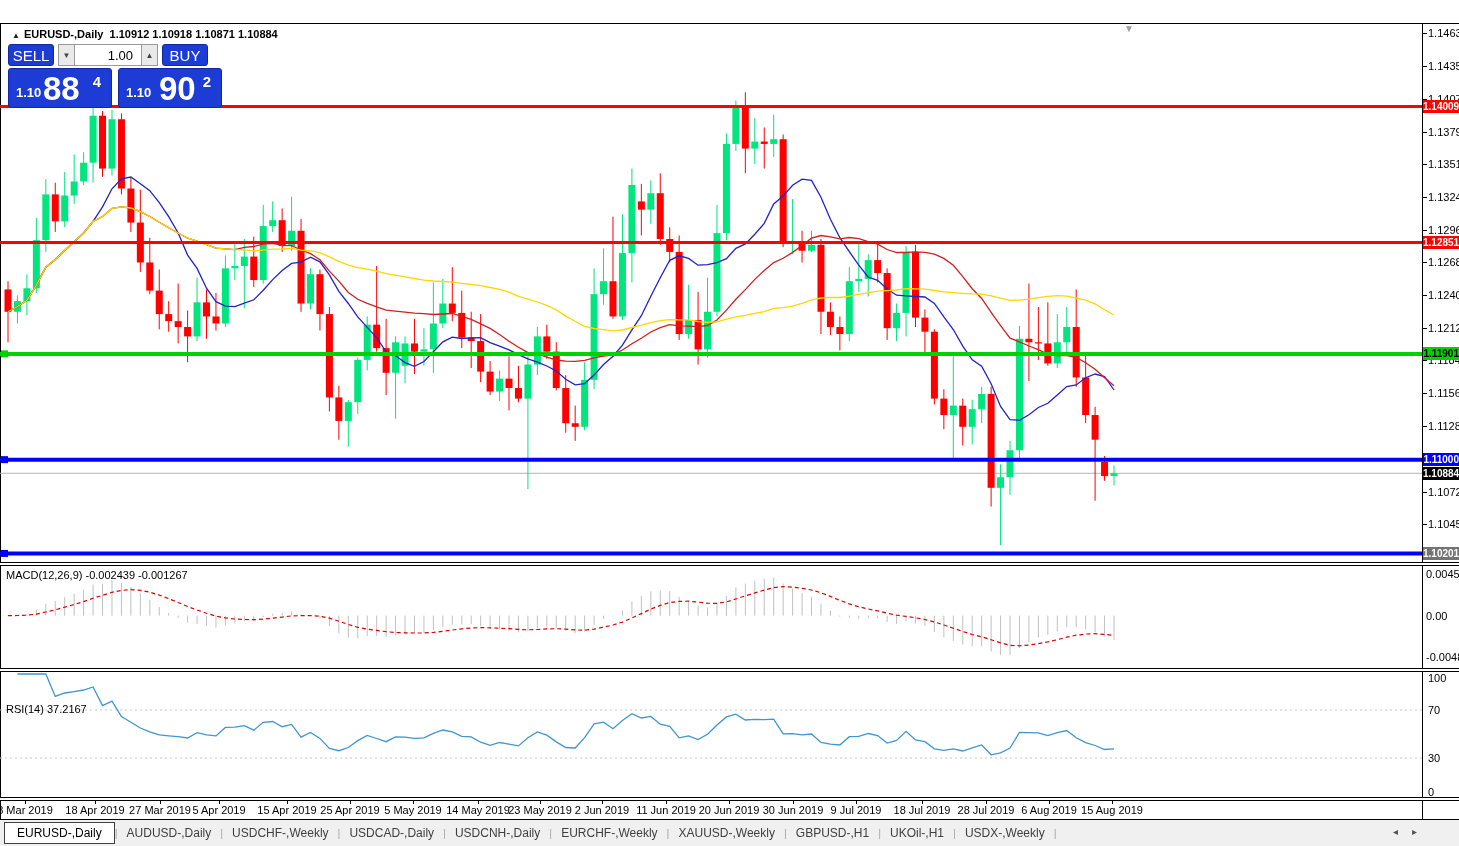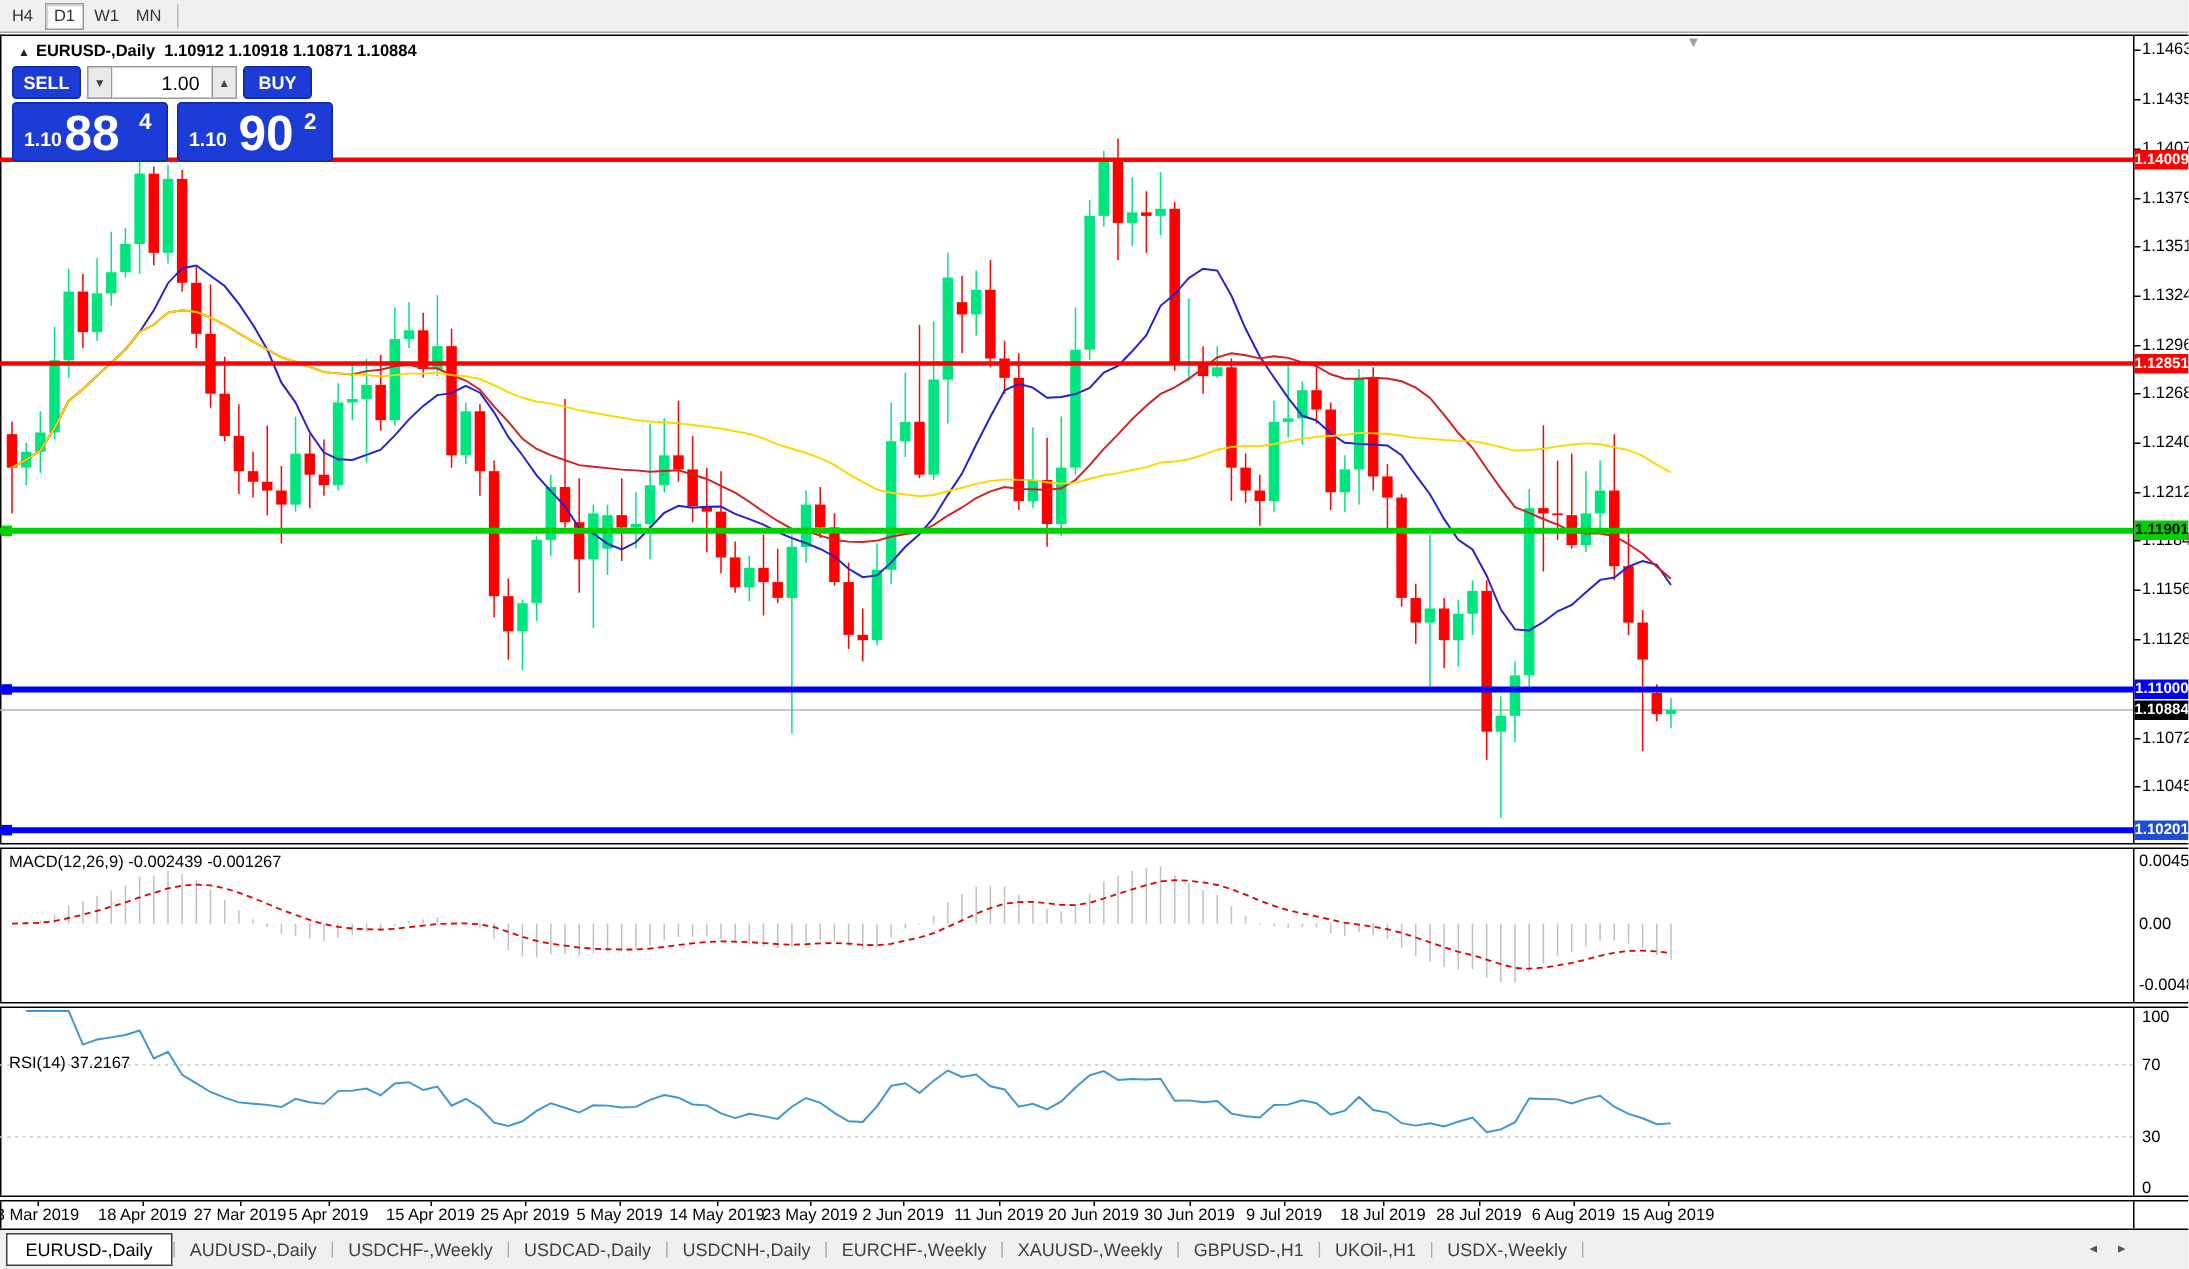--- a/index.html
+++ b/index.html
@@ -21,21 +21,21 @@
   .splitter { left:0; width:1459px; height:4px; background:#fff;
               border-top:1px solid #000; border-bottom:1px solid #000; }
 
   #chart-title { left:12px; top:28px; font-size:11px; font-weight:bold; color:#000; z-index:30; }
   #chart-title .tri { font-size:8px; color:#222; margin-right:4px; }
 
   
   #trade-panel { left:8px; top:44px; width:214px; z-index:40; }
   #tp-row1 { display:flex; height:22px; }
   .tp-btn { width:46px; height:22px; background:#1d3cd6; border:1px solid #0e28a8; border-radius:3px;
-            color:#fff; font-size:12px; font-weight:bold; display:flex; align-items:center; justify-content:center; }
+            color:#fff; font-size:15px; font-weight:normal; display:flex; align-items:center; justify-content:center; }
   .spin { width:17px; height:22px; background:#e9e9e9; border:1px solid #9a9a9a; font-size:8px; color:#444;
           display:flex; align-items:center; justify-content:center; }
   #vol-input { width:66px; height:22px; border:1px solid #9a9a9a; border-left:none; border-right:none;
                font-size:13px; text-align:right; padding-right:8px; font-family:"Liberation Sans",sans-serif; }
   #tp-row2 { display:flex; margin-top:2px; }
   .px-box { width:104px; height:40px; background:#1d3cd6; border:1px solid #0e28a8; border-radius:3px;
             color:#fff; position:relative; }
   .px-box .small { position:absolute; left:7px; bottom:7px; font-size:13px; font-weight:bold; }
   .px-box .big { position:absolute; left:34px; top:1px; font-size:33px; font-weight:bold; }
   .px-box .sup { position:absolute; right:10px; top:4px; font-size:15px; font-weight:bold; }
@@ -62,29 +62,20 @@
   .tab { font-size:12px; color:#404040; padding:3px 9px; white-space:nowrap; }
   .tab.active { background:#fff; border:1px solid #404040; color:#000; padding:3px 12px; }
   .tab-sep { color:#aaa; font-size:11px; }
   #tab-arrows { position:absolute; right:28px; top:826px; font-size:10px; color:#555; letter-spacing:14px; }
 </style>
 </head>
 <body>
 
 <div id="stage">
 
-  <div id="toolbar" class="abs">
-    <div id="tf-buttons" style="display:flex;align-items:center;">
-        <div class="tf-btn">H4</div>
-        <div class="tf-btn active">D1</div>
-        <div class="tf-btn">W1</div>
-        <div class="tf-btn">MN</div>
-      </div>
-    <div class="tf-sep"></div>
-  </div>
 
   <div class="abs blackline" style="left:0;top:23px;width:1459px;height:1px;"></div>
   <div class="abs blackline" style="left:0;top:23px;width:1px;height:796px;"></div>
   <div class="abs blackline" style="left:1422px;top:24px;width:1px;height:795px;"></div>
   <div class="abs blackline" style="left:0;top:819px;width:1459px;height:1px;"></div>
 
   <div id="chart-title" class="abs">
     <span class="tri">▲</span><span>EURUSD-,Daily</span>&nbsp;&nbsp;<span>1.10912 1.10918 1.10871 1.10884</span>
   </div>
 
@@ -538,21 +529,21 @@
       <div class="axis-dash" style="top: 426.192px;"></div>
       <div class="axis-label" style="top: 420.192px;">1.11285</div>
       <div class="axis-dash" style="top: 491.92px;"></div>
       <div class="axis-label" style="top: 485.92px;">1.10725</div>
       <div class="axis-dash" style="top: 524.197px;"></div>
       <div class="axis-label" style="top: 518.197px;">1.10450</div>
       <div class="badge" style="top: 99.9742px; background: rgb(255, 0, 0); color: rgb(255, 255, 255);">1.14009</div>
       <div class="badge" style="top: 235.89px; background: rgb(255, 0, 0); color: rgb(255, 255, 255);">1.12851</div>
       <div class="badge" style="top: 347.392px; background: rgb(0, 210, 0); color: rgb(0, 0, 0);">1.11901</div>
       <div class="badge" style="top: 453.143px; background: rgb(0, 0, 255); color: rgb(255, 255, 255);">1.11000</div>
-      <div class="badge" style="top: 546.923px; background: #1d4ed8; color: rgb(255, 255, 255);">1.10201</div>
+      <div class="badge" style="top: 546.923px; background: #737373; color: rgb(255, 255, 255);">1.10201</div>
       <div class="badge" style="top: 466.758px; background: rgb(0, 0, 0); color: rgb(255, 255, 255);">1.10884</div>
     </div>
   <div id="indicator-axes">
       <div class="axis-label" style="left: 1426px; top: 568px;">0.004517</div>
       <div class="axis-label" style="left: 1426px; top: 609.667px;">0.00</div>
       <div class="axis-label" style="left: 1426px; top: 651px;">-0.004806</div>
       <div class="axis-label" style="left: 1428px; top: 672px;">100</div>
       <div class="axis-label" style="left: 1428px; top: 704px;">70</div>
       <div class="axis-label" style="left: 1428px; top: 752px;">30</div>
       <div class="axis-label" style="left: 1428px; top: 786px;">0</div>

